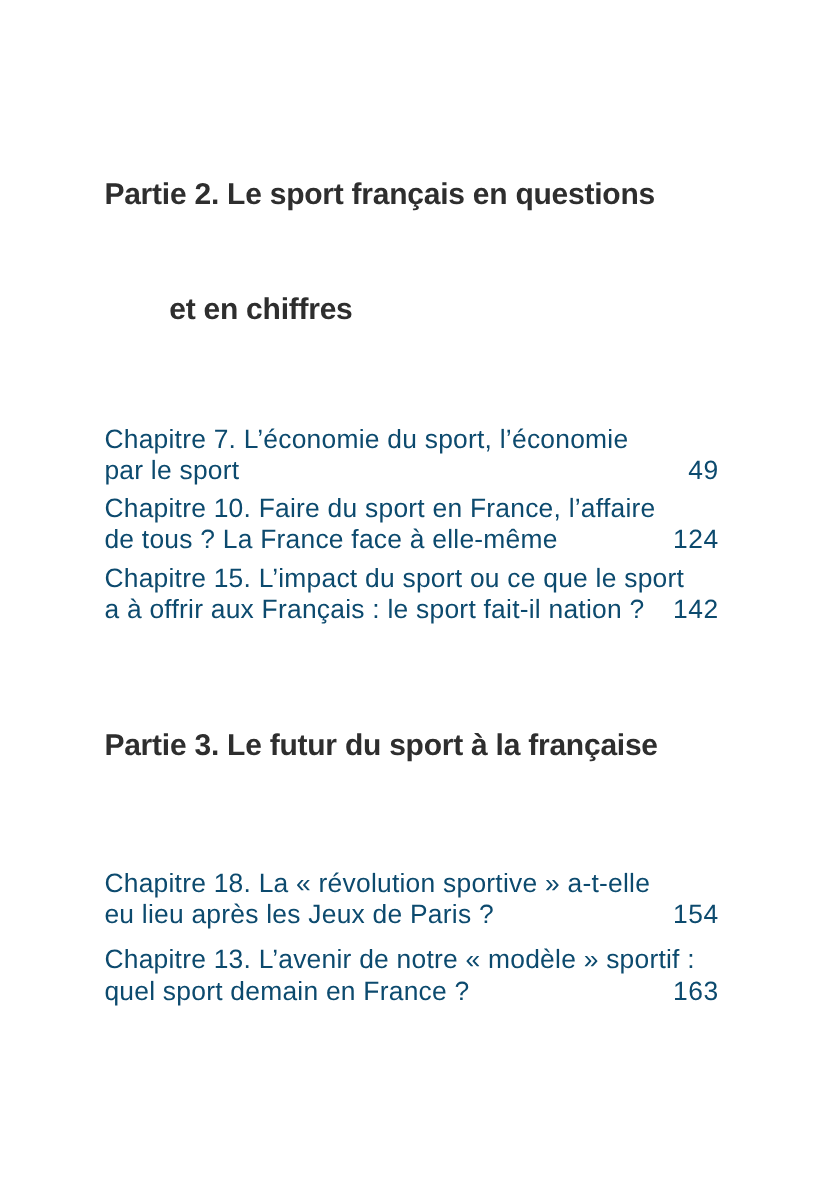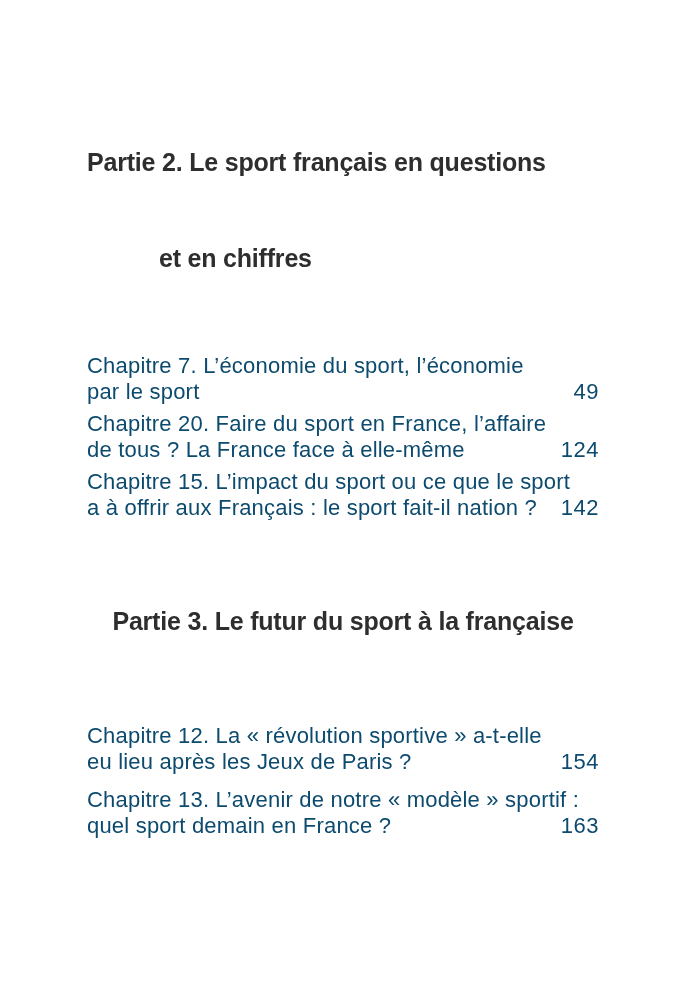--- a/index.html
+++ b/index.html
@@ -27,21 +27,21 @@
     line-height: 32px;
     font-weight: bold;
     color: #2e2e2e;
     letter-spacing: -0.2px;
     white-space: pre;
   }
   .part-heading .heading-line {
     display: block;
   }
   .part-heading .heading-line.indent {
-    margin-left: 72px;
+    margin-left: 54px;
   }
   .toc-entry {
     position: relative;
     font-size: 22px;
     line-height: 26px;
     color: #0c4a6e;
     letter-spacing: 0.2px;
   }
   .entry-title {
     white-space: pre;
@@ -51,21 +51,21 @@
     position: absolute;
     right: 0;
     bottom: 0;
     line-height: 26px;
     letter-spacing: 0.5px;
   }
   .mt-6  { margin-top: 6px; }
   .mt-11 { margin-top: 11px; }
   .mt-12 { margin-top: 12px; }
   .mt-15 { margin-top: 15px; }
-  .mt-20 { margin-top: 20px; text-align: center; }
+  .mt-20 { margin-top: 20px; }
   .mt-22 { margin-top: 22px; }
 </style>
 </head>
 <body>
 
 <div class="page">
   <div class="content">
 
     <h2 class="part-heading">
       <span class="heading-line">Partie 2. Le sport français en questions</span>
@@ -74,37 +74,37 @@
 
     <div class="toc-entry mt-15">
       <span class="entry-title">Chapitre 7. L’économie du sport, l’économie
 par le sport</span>
       <span class="entry-page">49</span>
     </div>
 
 
 
     <div class="toc-entry mt-6">
-      <span class="entry-title">Chapitre 20. Faire du sport en France, l’affaire
+      <span class="entry-title">Chapitre 10. Faire du sport en France, l’affaire
 de tous ? La France face à elle-même</span>
       <span class="entry-page">124</span>
     </div>
 
     <div class="toc-entry mt-6">
       <span class="entry-title">Chapitre 15. L’impact du sport ou ce que le sport
 a à offrir aux Français : le sport fait-il nation ?</span>
       <span class="entry-page">142</span>
     </div>
 
     <h2 class="part-heading mt-20">
       <span class="heading-line">Partie 3. Le futur du sport à la française</span>
     </h2>
 
     <div class="toc-entry mt-22">
-      <span class="entry-title">Chapitre 12. La « révolution sportive » a-t-elle
+      <span class="entry-title">Chapitre 18. La « révolution sportive » a-t-elle
 eu lieu après les Jeux de Paris ?</span>
       <span class="entry-page">154</span>
     </div>
 
     <div class="toc-entry mt-12">
       <span class="entry-title">Chapitre 13. L’avenir de notre « modèle » sportif :
 quel sport demain en France ?</span>
       <span class="entry-page">163</span>
     </div>
 

